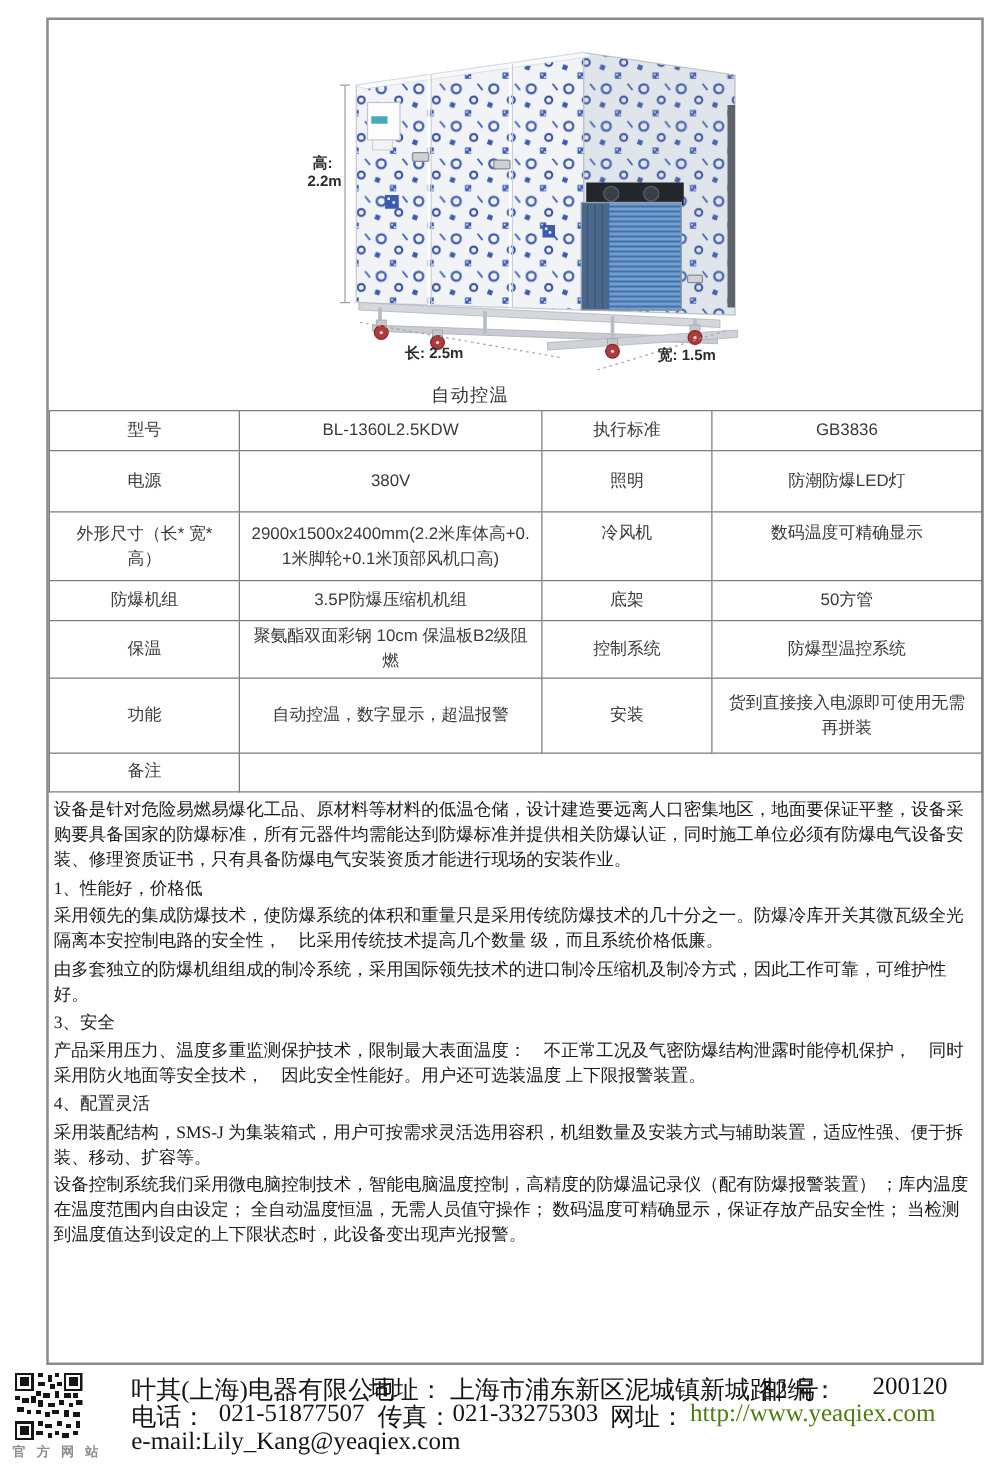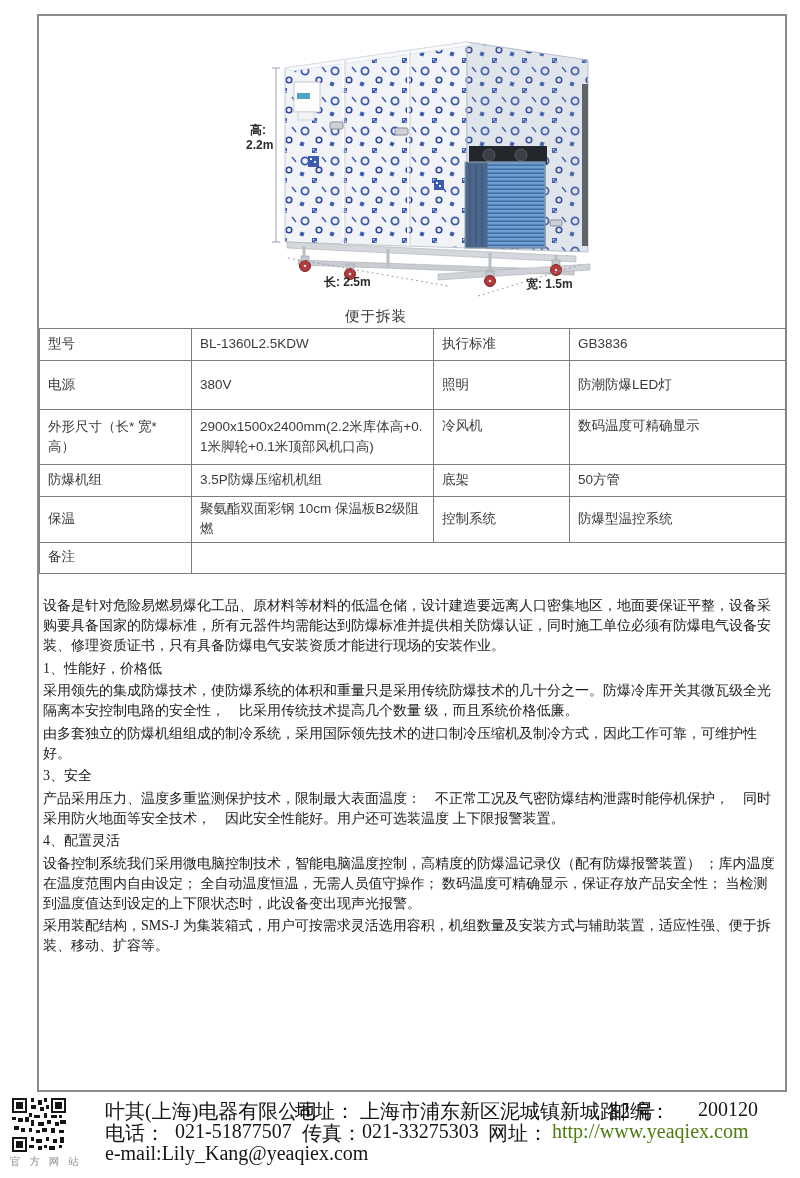--- a/index.html
+++ b/index.html
@@ -12,41 +12,41 @@
     border:2px solid #8b8b8b;box-sizing:border-box;background:#fff;
   }
   
   .figure{position:relative;width:100%;height:312px;}
   .figure svg.photo{position:absolute;left:199px;top:18px;}
   .fig-caption{
     position:absolute;left:0;right:72px;bottom:2px;text-align:center;
     font-size:14.5px;color:#333;letter-spacing:1px;
   }
   
-  table.spec{width:746px;border-collapse:collapse;table-layout:fixed;}
+  table.spec{width:746px;border-collapse:collapse;table-layout:fixed;text-align:center;}
   table.spec td{
     border:1.5px solid #7d7d7d;font-size:13.5px;color:#3a3a3a;
     padding:2px 8px;vertical-align:middle;line-height:1.5;
     overflow:hidden;word-break:break-all;
   }
   tr.r32{height:32px}tr.r33{height:49px}tr.r55{height:55px}
   tr.r44{height:44px}tr.r43{height:43px}tr.r60{height:60px}tr.r31{height:31px}
   
-  .desc{padding:3px 4px 0 4px;margin-top:17px;}
+  .desc{padding:3px 4px 0 4px;}
   .desc p{
     font-family:"Liberation Serif","DejaVu Serif",serif;
     font-size:14px;line-height:20px;color:#1b1b1b;margin:2.5px 0;
     word-break:break-all;
   }
   
   .footer{position:absolute;left:10px;top:1096px;width:780px;height:80px;}
   .qr-wrap{position:absolute;left:2px;top:2px;width:60px;}
   .qr-caption{
     position:absolute;left:-2px;top:57px;width:66px;text-align:center;
-    font-size:10.5px;color:#8f8f8f;letter-spacing:3px;white-space:nowrap;
+    font-size:10.5px;color:#8f8f8f;letter-spacing:3px;white-space:nowrap;font-weight:bold;
   }
   .contact{
     position:absolute;left:95px;top:2px;width:680px;
     font-family:"Liberation Serif","DejaVu Serif",serif;
     font-size:20px;color:#141414;
   }
   .cline{position:relative;height:22px;}
   .cline span,.cline a{position:absolute;top:0;white-space:nowrap;}
   a.web{color:#4d7c0f;text-decoration:none;}
   .p0{left:0}.p70{left:70px}.p190{left:190px}.p197{left:197px}.p255{left:255px}
@@ -164,21 +164,21 @@
         <line x1="50" y1="224" x2="210" y2="252" stroke-dasharray="2 3"></line>
         <line x1="240" y1="262" x2="345" y2="230" stroke-dasharray="2 3"></line>
       </g>
       <g font-size="12" font-weight="600" fill="#2c2c2c">
         <text x="12" y="100">高:</text>
         <text x="8" y="115">2.2m</text>
         <text x="86" y="252">长: 2.5m</text>
         <text x="288" y="254">宽: 1.5m</text>
       </g>
     </svg>
-    <div class="fig-caption">便于拆装</div>
+    <div class="fig-caption">自动控温</div>
   </div>
 
   <table class="spec">
     <colgroup>
         <col style="width:152px">
         <col style="width:242px">
         <col style="width:136px">
         <col style="width:216px">
       </colgroup>
     <tbody>
@@ -205,37 +205,43 @@
         <td>3.5P防爆压缩机机组</td>
         <td class="lbl">底架</td>
         <td>50方管</td>
       </tr>
       <tr class="r44">
         <td class="lbl">保温</td>
         <td>聚氨酯双面彩钢  10cm  保温板B2级阻燃</td>
         <td class="lbl">控制系统</td>
         <td>防爆型温控系统</td>
       </tr>
+      <tr class="r60">
+        <td class="lbl">功能</td>
+        <td>自动控温，数字显示，超温报警</td>
+        <td class="lbl">安装</td>
+        <td>货到直接接入电源即可使用无需再拼装</td>
+      </tr>
       <tr class="r31">
         <td class="lbl">备注</td>
         <td colspan="3"></td>
       </tr>
     </tbody>
   </table>
 
   <div class="desc">
     <p>设备是针对危险易燃易爆化工品、原材料等材料的低温仓储，设计建造要远离人口密集地区，地面要保证平整，设备采购要具备国家的防爆标准，所有元器件均需能达到防爆标准并提供相关防爆认证，同时施工单位必须有防爆电气设备安装、修理资质证书，只有具备防爆电气安装资质才能进行现场的安装作业。</p>
     <p>1、性能好，价格低</p>
     <p>采用领先的集成防爆技术，使防爆系统的体积和重量只是采用传统防爆技术的几十分之一。防爆冷库开关其微瓦级全光隔离本安控制电路的安全性，　比采用传统技术提高几个数量 级，而且系统价格低廉。</p>
     <p>由多套独立的防爆机组组成的制冷系统，采用国际领先技术的进口制冷压缩机及制冷方式，因此工作可靠，可维护性好。</p>
     <p>3、安全</p>
     <p>产品采用压力、温度多重监测保护技术，限制最大表面温度：　不正常工况及气密防爆结构泄露时能停机保护，　同时采用防火地面等安全技术，　因此安全性能好。用户还可选装温度 上下限报警装置。</p>
     <p>4、配置灵活</p>
+    <p>采用装配结构，SMS-J 为集装箱式，用户可按需求灵活选用容积，机组数量及安装方式与辅助装置，适应性强、便于拆装、移动、扩容等。</p>
     <p>设备控制系统我们采用微电脑控制技术，智能电脑温度控制，高精度的防爆温记录仪（配有防爆报警装置） ；库内温度在温度范围内自由设定；  全自动温度恒温，无需人员值守操作；  数码温度可精确显示，保证存放产品安全性；  当检测到温度值达到设定的上下限状态时，此设备变出现声光报警。</p>
-    <p>采用装配结构，SMS-J 为集装箱式，用户可按需求灵活选用容积，机组数量及安装方式与辅助装置，适应性强、便于拆装、移动、扩容等。</p>
   </div>
 </div>
 
 <div class="footer">
   <div class="qr-wrap">
     <svg width="54" height="54" viewBox="0 0 29 29" shape-rendering="crispEdges">
       <rect width="29" height="29" fill="#ffffff"></rect>
       <g fill="#151515">
         <rect x="0" y="0" width="8" height="8"></rect>
           <rect x="21" y="0" width="8" height="8"></rect>

